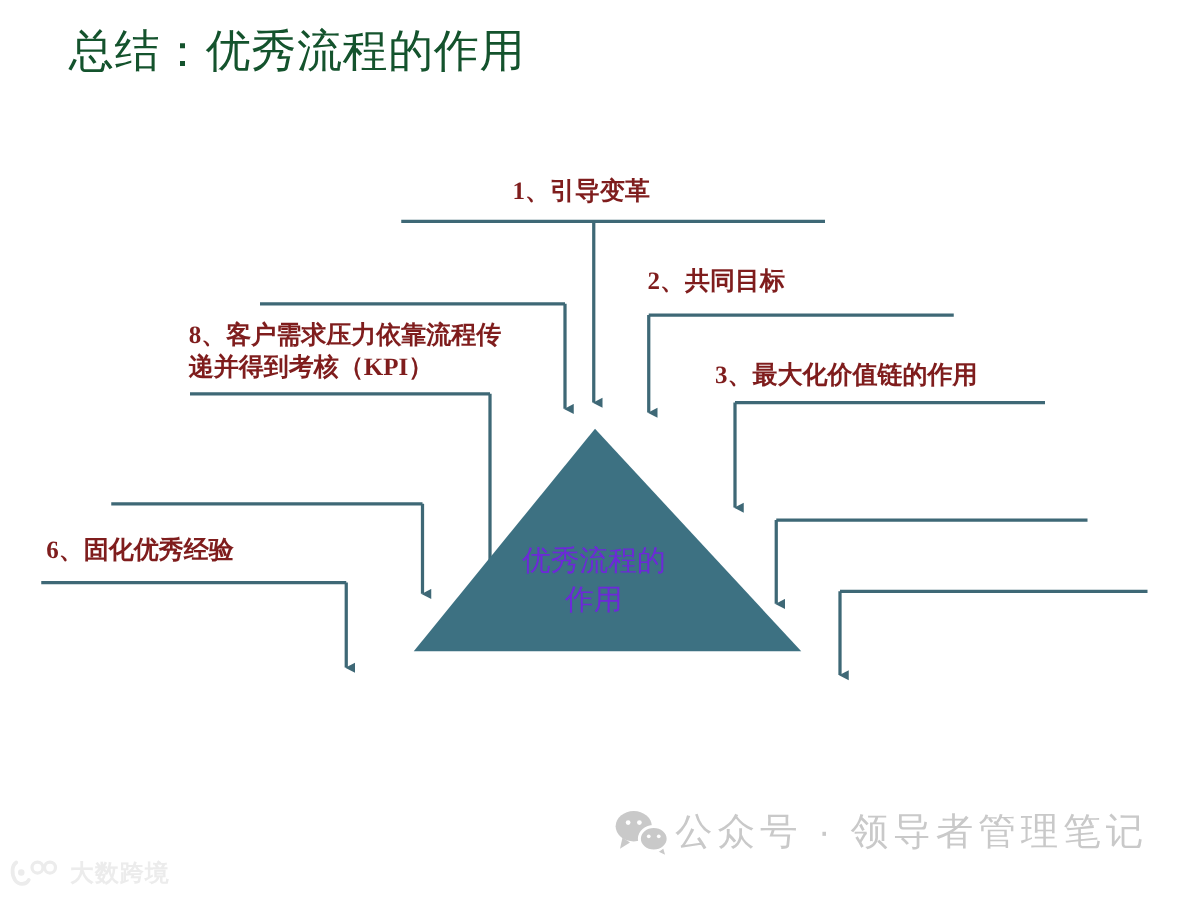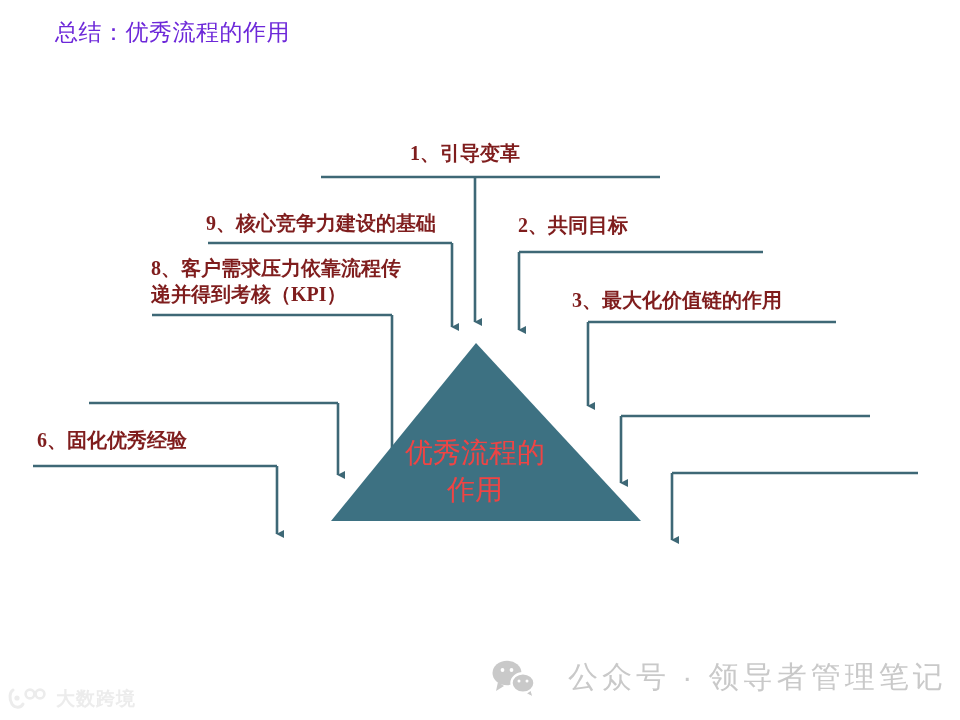--- a/index.html
+++ b/index.html
@@ -12,22 +12,22 @@
     width: 960px;
     height: 720px;
     background: #ffffff;
     overflow: hidden;
     font-family: "Liberation Sans", "DejaVu Sans", sans-serif;
   }
   #page-title {
     position: absolute;
     left: 55px;
     top: 17px;
-    font-size: 23px;
-    color: #6d28d9;
+    font-size: 36px;
+    color: #14532d;
     font-family: "Liberation Sans", "DejaVu Sans", sans-serif;
     letter-spacing: 0.5px;
     white-space: nowrap;
   }
   svg#diagram {
     position: absolute;
     left: 0;
     top: 0;
     width: 960px;
     height: 720px;
@@ -40,37 +40,36 @@
     color: #7f1d1d;
     line-height: 1.28;
     white-space: pre-line;
   }
   .tri-text {
     position: absolute;
     width: 200px;
     left: 375px;
     top: 434px;
     text-align: center;
-    color: #ef4444;
+    color: #6d28d9;
     font-family: "Liberation Serif", "DejaVu Serif", serif;
-    font-size: 28px;
+    font-size: 23px;
     line-height: 1.33;
     white-space: pre-line;
     pointer-events: none;
   }
   
   #watermark {
     position: absolute;
     left: 492px;
     top: 645px;
     display: flex;
     align-items: center;
-    gap: 32px;
+    gap: 4px;
     color: #c9c9c9;
-    margin-top: 12px;
   }
   #watermark .wm-text {
     font-size: 30px;
     font-family: "Liberation Sans", "DejaVu Sans", sans-serif;
     letter-spacing: 4px;
     white-space: nowrap;
     color: #c9c9c9;
   }
   #brand-logo {
     position: absolute;
@@ -152,21 +151,20 @@
     </g>
 
     <polygon points="476,343 641,521 331,521" fill="#3d7182"></polygon>
   </svg>
 
   <div class="tri-text">优秀流程的
 作用</div>
 
   <div class="lbl" style="left:410px; top:141px;">1、引导变革</div>
 
-  <div class="lbl" style="left:206px; top:211px;">9、核心竞争力建设的基础</div>
 
   <div class="lbl" style="left:518px; top:213px;">2、共同目标</div>
 
   <div class="lbl" style="left:151px; top:256px; width:300px;">8、客户需求压力依靠流程传
 递并得到考核（KPI）</div>
 
   <div class="lbl" style="left:572px; top:288px;">3、最大化价值链的作用</div>
 
 
 

